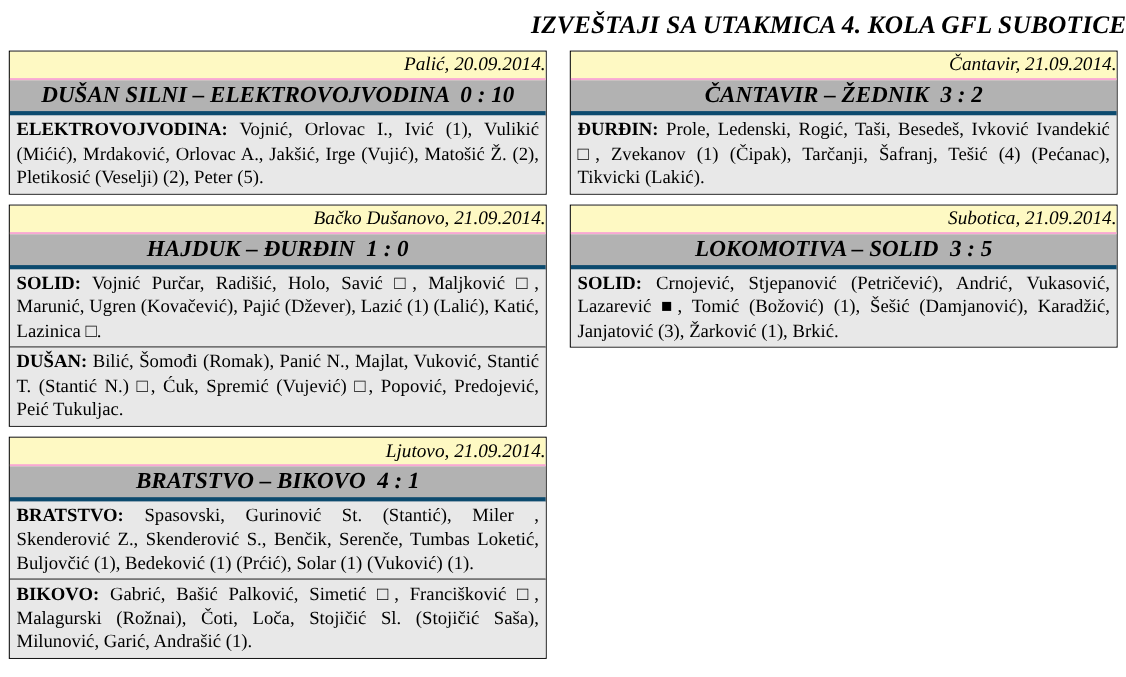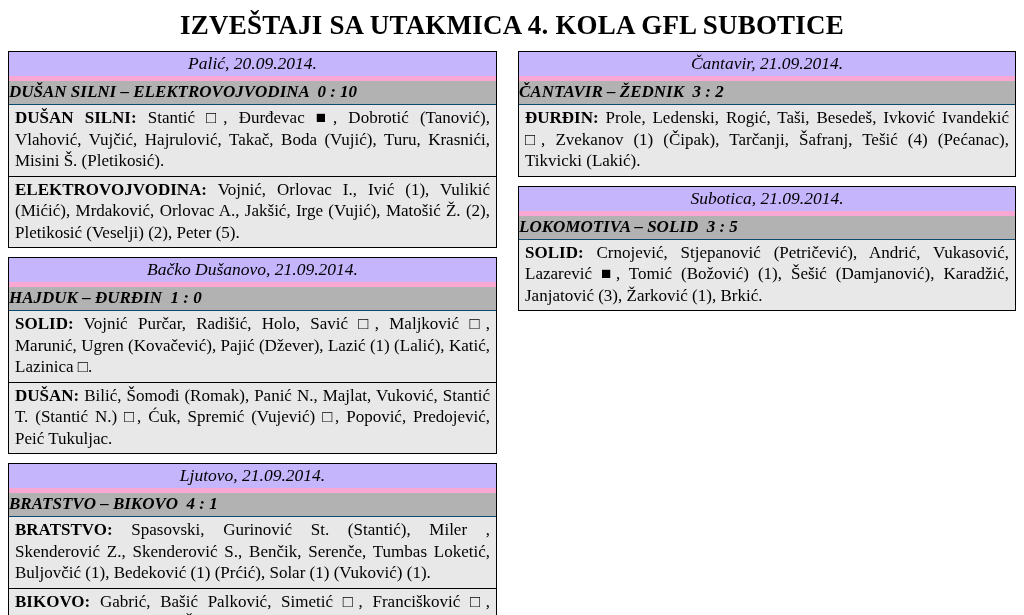--- a/index.html
+++ b/index.html
@@ -10,54 +10,56 @@
     font-family: "Liberation Serif", serif;
     color: #000000;
   }
   .page {
     width: 1024px;
     height: 615px;
     box-sizing: border-box;
     padding-top: 10px;
   }
   .doc-title {
-    text-align: center;
+    text-align: right;
     font-weight: bold;
-    font-size: 27px;
+    font-style: italic;
+    font-size: 23px;
     letter-spacing: 0.2px;
     margin: 0 0 10px 0;
     white-space: pre-wrap;
   }
   .columns {
     display: flex;
     padding: 0 8px;
     gap: 21px;
   }
   .col-left  { width: 489px; flex: 0 0 489px; display: flex; flex-direction: column; gap: 9px; }
   .col-right { width: 498px; flex: 0 0 498px; display: flex; flex-direction: column; gap: 9px; }
   .match-box {
     border: 1px solid #000000;
     background: #ffffff;
   }
   .venue {
-    text-align: center;
+    text-align: right;
     font-style: italic;
     font-size: 17.5px;
     padding: 1px 0 2px 0;
-    background: #c4b5fd;
-    border-bottom: 5px solid #f9a8d4;
+    background: #fef9c3;
+    border-bottom: 2px solid #f9a8d4;
     white-space: pre-wrap;
   }
   .band {
+    text-align: center;
     font-weight: bold;
     font-style: italic;
-    font-size: 17px;
+    font-size: 21px;
     padding: 1px 0 2px 0;
     background: #b2b2b2;
-    border-bottom: 1px solid #0c4a6e;
+    border-bottom: 4px solid #0c4a6e;
     white-space: pre-wrap;
   }
   .lineup {
     margin: 0;
     background: #e8e8e8;
     font-size: 17px;
     line-height: 21.5px;
     padding: 2px 6px 4px 6px;
     text-align: justify;
     border-bottom: 1px solid #000000;
@@ -72,21 +74,20 @@
 
   <h1 class="doc-title">IZVEŠTAJI SA UTAKMICA 4. KOLA GFL SUBOTICE</h1>
 
   <div class="columns">
 
     <div class="col-left">
 
       <section class="match-box">
         <div class="venue">Palić, 20.09.2014.</div>
         <div class="band">DUŠAN SILNI – ELEKTROVOJVODINA  0 : 10</div>
-        <p class="lineup"><b class="team">DUŠAN SILNI:</b> <span>Stantić □, Đurđevac ■, Dobrotić (Tanović), Vlahović, Vujčić, Hajrulović, Takač, Boda (Vujić), Turu, Krasnići, Misini Š. (Pletikosić).</span></p>
         <p class="lineup last"><b class="team">ELEKTROVOJVODINA:</b> <span>Vojnić, Orlovac I., Ivić (1), Vulikić (Mićić), Mrdaković, Orlovac A., Jakšić, Irge (Vujić), Matošić Ž. (2), Pletikosić (Veselji) (2), Peter (5).</span></p>
       </section>
 
       <section class="match-box">
         <div class="venue">Bačko Dušanovo, 21.09.2014.</div>
         <div class="band">HAJDUK – ĐURĐIN  1 : 0</div>
         <p class="lineup"><b class="team">SOLID:</b> <span>Vojnić Purčar, Radišić, Holo, Savić □, Maljković □, Marunić, Ugren (Kovačević), Pajić (Džever), Lazić (1) (Lalić), Katić, Lazinica □.</span></p>
         <p class="lineup last"><b class="team">DUŠAN:</b> <span>Bilić, Šomođi (Romak), Panić N., Majlat, Vuković, Stantić T. (Stantić N.) □, Ćuk, Spremić (Vujević) □, Popović, Predojević, Peić Tukuljac.</span></p>
       </section>
 

